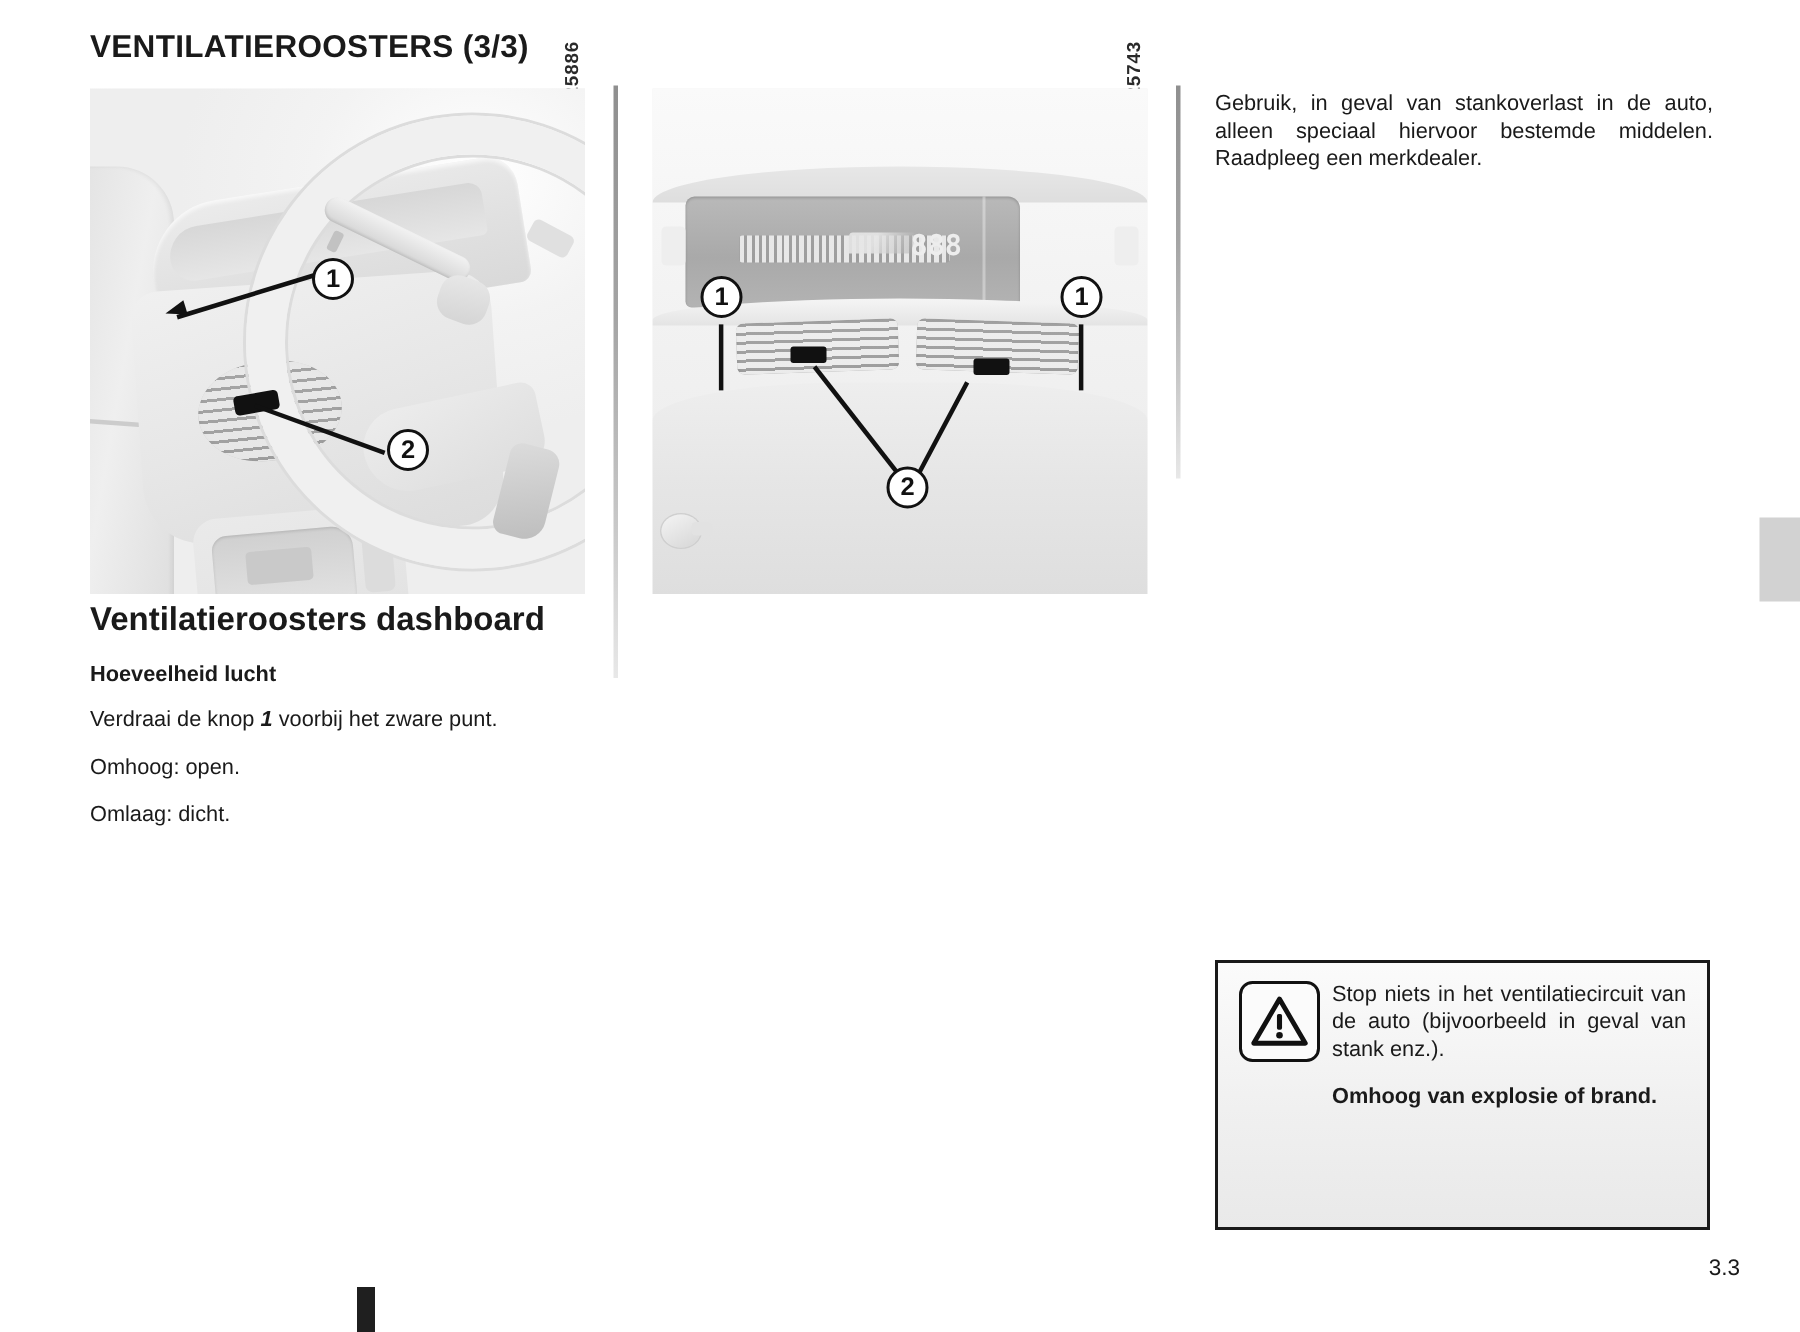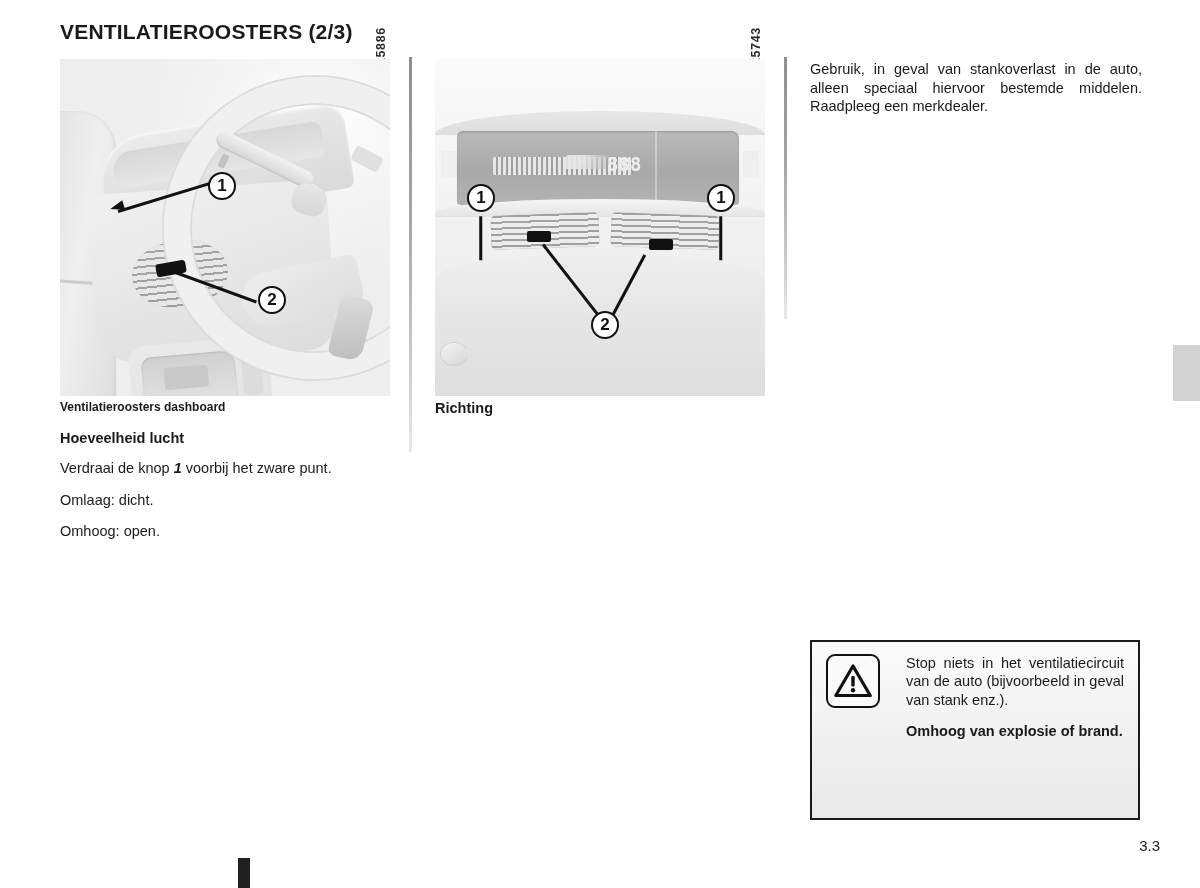--- a/index.html
+++ b/index.html
@@ -251,21 +251,21 @@
   .p2-top-band {
     position: absolute;
     left: 0; top: 52px;
     width: 100%; height: 24px;
     background: linear-gradient(180deg, #e7e7e7 0%, #dedede 100%);
     border-radius: 50% 50% 0 0 / 100% 100% 0 0;
   }
   .p2-cluster {
     position: absolute;
     left: 22px; top: 72px;
-    width: 282px; height: 74px;
+    width: 223px; height: 74px;
     background: linear-gradient(180deg, #b9b9b9 0%, #a9a9a9 55%, #b3b3b3 100%);
     border-radius: 6px 8px 4px 4px;
     box-shadow: inset 0 1px 2px rgba(0,0,0,.2);
   }
   .p2-cluster-divider {
     position: absolute;
     left: 198px; top: 0;
     width: 2px; height: 100%;
     background: rgba(255,255,255,.35);
   }
@@ -393,21 +393,21 @@
   }
 
   
   .col-text { position: absolute; }
   .col-text.c1 { left: 60px; top: 400px; width: 332px; }
   .col-text.c2 { left: 435px; top: 400px; width: 330px; }
   .col-text.c3 { left: 810px; top: 60px; width: 332px; }
 
   h2.section-title {
     margin: 0 0 16px 0;
-    font-size: 12px;
+    font-size: 22px;
     font-weight: bold;
     color: #1a1a1a;
   }
   h3.sub-title {
     margin: 0 0 13px 0;
     font-size: 14.5px;
     font-weight: bold;
     color: #1a1a1a;
   }
   p.body {
@@ -423,21 +423,21 @@
   
   .warning-box {
     position: absolute;
     left: 810px; top: 640px;
     width: 330px; height: 180px;
     border: 2.5px solid #1a1a1a;
     background: linear-gradient(180deg, #fbfbfb 0%, #f0f0f0 55%, #e9e9e9 100%);
     box-sizing: border-box;
     padding: 12px 14px;
   }
-  .warning-inner { display: flex; gap: 26px; }
+  .warning-inner { display: flex; gap: 8px; }
   .warn-icon {
     flex: 0 0 auto;
     width: 54px; height: 54px;
     border: 2.5px solid #111111;
     border-radius: 9px;
     background: #fbfbfb;
     display: flex;
     align-items: center;
     justify-content: center;
     box-sizing: border-box;
@@ -472,21 +472,21 @@
   .bottom-mark {
     position: absolute;
     left: 238px; bottom: 0;
     width: 12px; height: 30px;
     background: #1f1f1f;
   }
 </style>
 </head>
 <body>
 
-<div class="page-title">VENTILATIEROOSTERS (2/3)</div>
+<div class="page-title">VENTILATIEROOSTERS (3/3)</div>
 
 <div class="col-divider d1"></div>
 <div class="col-divider d2"></div>
 
 <div class="figure f1">
   <div class="figure-id">25886</div>
   <div class="photo">
     <div class="p1-bg"></div>
     <div class="p1-pillar">
       <div class="p1-pillar-line"></div>
@@ -548,26 +548,25 @@
     <div class="leader" style="left:108px; top:184px; width:96px; height:3px; transform: rotate(52deg);"></div>
     <div class="leader" style="left:176px; top:258px; width:72px; height:3px; transform: rotate(-62deg);"></div>
     <div class="callout" style="left:156px; top:252px;">2</div>
   </div>
 </div>
 
 <div class="col-text c1">
   <h2 class="section-title">Ventilatieroosters dashboard</h2>
   <h3 class="sub-title">Hoeveelheid lucht</h3>
   <p class="body"><span>Verdraai de knop </span><span class="ref">1</span><span> voorbij het zware punt.</span></p>
+  <p class="body">Omhoog: open.</p>
   <p class="body">Omlaag: dicht.</p>
-  <p class="body">Omhoog: open.</p>
 </div>
 
 <div class="col-text c2">
-  <h3 class="sub-title">Richting</h3>
 </div>
 
 <div class="col-text c3">
   <p class="body justify">Gebruik, in geval van stankoverlast in de auto, alleen speciaal hiervoor bestemde middelen. Raadpleeg een merkdealer.</p>
 </div>
 
 <div class="warning-box">
   <div class="warning-inner">
     <div class="warn-icon">
       <svg width="38" height="34" viewBox="0 0 38 34" aria-hidden="true">

